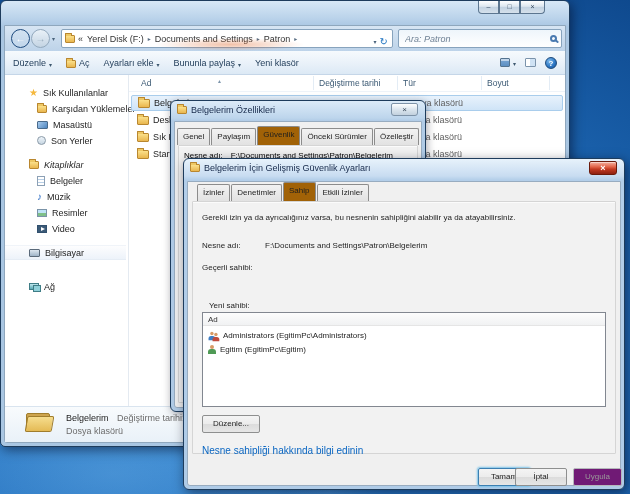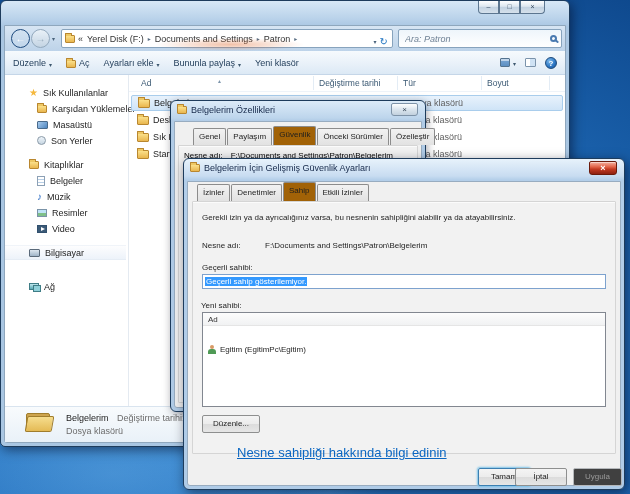--- a/index.html
+++ b/index.html
@@ -149,22 +149,22 @@
     display:flex;align-items:center;padding:0 2px;white-space:nowrap;overflow:hidden;}
   .sel-text{background:#3399ff;color:#fff;padding:0 1px;}
   .listbox{position:absolute;background:#fff;border:1px solid #828790;font-size:8px;color:#1e1e1e;}
   .lb-head{position:absolute;left:0;right:0;top:0;height:13px;line-height:13px;padding:0 5px;
     background:linear-gradient(#fdfdfd,#f1f2f3);border-bottom:1px solid #e5e5e5;color:#333;}
   .lb-item{position:absolute;left:4px;right:2px;height:13px;display:flex;align-items:center;gap:4px;white-space:nowrap;}
   .btn{position:absolute;height:18px;border:1px solid #8e8f8f;border-radius:2px;
     background:linear-gradient(#f4f4f4,#ececec 48%,#dcdcdc 52%,#e6e6e6);
     font-size:8px;color:#1e1e1e;text-align:center;line-height:16px;}
   .btn.default{border-color:#3c7fb1;box-shadow:0 0 2px 1px #79c1e8;margin-left:21px;}
-  .btn.disabled{background:#404040;border-color:#b5b8bb;color:#9a9a9a;}
-  .link{position:absolute;font-size:13px;color:#0a66c2;text-decoration:underline;white-space:nowrap;margin-left:35px;}
+  .btn.disabled{background:#701a75;border-color:#b5b8bb;color:#9a9a9a;}
+  .link{position:absolute;font-size:10px;color:#0a66c2;white-space:nowrap;}
 
   .person{position:relative;width:9px;height:10px;flex:none;}
   .person::before{content:"";position:absolute;left:2.5px;top:0;width:4px;height:4px;border-radius:50%;background:#d89a66;}
   .person::after{content:"";position:absolute;left:0.5px;top:4.5px;width:8px;height:5px;border-radius:3px 3px 0 0;background:#3f7ec4;}
   .person.green::after{background:#4f9a55;}
   .group2{position:relative;width:12px;height:10px;flex:none;}
   .group2 .p2{position:absolute;transform:scale(.85);}
   .group2 .pa{left:0;top:0;}
   .group2 .pb{left:4px;top:1px;}
   .group2 .pb::after{background:#c04a3c;}
@@ -273,21 +273,21 @@
           </div>
           <div class="sb-row sb-i" style="top:42px;">
             <span class="ic ic-monitor"></span>
             <span>Masaüstü</span>
           </div>
           <div class="sb-row sb-i" style="top:58px;">
             <span class="ic ic-clock"></span>
             <span>Son Yerler</span>
           </div>
 
-          <div class="sb-row sb-h" style="top:82px;">
+          <div class="sb-row sb-h" style="top:82px;font-style:italic;">
             <span class="ic fold small"></span>
             <span>Kitaplıklar</span>
           </div>
           <div class="sb-row sb-i" style="top:98px;">
             <span class="ic ic-doc"></span>
             <span>Belgeler</span>
           </div>
           <div class="sb-row sb-i" style="top:114px;">
             <span class="glyph" style="color:#2a6bc4;font-size:10px;">♪</span>
             <span>Müzik</span>
@@ -359,21 +359,21 @@
   </div>
 
   <div class="win" id="props">
     <div class="dlg-title">
       <span class="fold small"></span>
       <span>Belgelerim Özellikleri</span>
     </div>
     <div class="close-sm"><span>×</span></div>
 
     <div class="win-body">
-      <div class="tabs" style="left:18px;top:6px;">
+      <div class="tabs" style="left:2px;top:6px;">
         <div class="tab">Genel</div>
         <div class="tab">Paylaşım</div>
         <div class="tab active">Güvenlik</div>
         <div class="tab">Önceki Sürümler</div>
         <div class="tab">Özelleştir</div>
       </div>
       <div class="tabpage" style="left:3px;right:3px;top:23px;bottom:4px;">
         <div style="position:absolute;left:5px;top:5px;right:3px;display:flex;gap:8px;font-size:8px;white-space:nowrap;overflow:hidden;">
           <span>Nesne adı:</span>
           <span>F:\Documents and Settings\Patron\Belgelerim</span>
@@ -400,27 +400,31 @@
         <div class="tab">Etkili İzinler</div>
       </div>
 
       <div class="tabpage" style="left:4px;right:4px;top:19px;height:253px;">
         <div class="lbl" style="left:9px;top:11px;right:8px;white-space:normal;">Gerekli izin ya da ayrıcalığınız varsa, bu nesnenin sahipliğini alabilir ya da atayabilirsiniz.</div>
 
         <span class="lbl" style="left:9px;top:39px;">Nesne adı:</span>
         <span class="lbl" style="left:72px;top:39px;">F:\Documents and Settings\Patron\Belgelerim</span>
 
         <span class="lbl" style="left:9px;top:61px;">Geçerli sahibi:</span>
-        <div class="field" style="left:9px;top:72px;width:404px;height:15px;">
-          <span class="sel-text">Geçerli sahip gösterilemiyor.</span>
-        </div>
-
-        <span class="lbl" style="left:8px;top:99px;">Yeni sahibi:</span>
+
+        <span class="lbl" style="left:16px;top:99px;">Yeni sahibi:</span>
         <div class="listbox" style="left:9px;top:110px;width:404px;height:95px;">
           <div class="lb-head">Ad</div>
+          <div class="lb-item" style="top:16px;">
+            <span class="group2">
+                <span class="person p2 pa"></span>
+                <span class="person p2 pb"></span>
+              </span>
+            <span>Administrators (EgitimPc\Administrators)</span>
+          </div>
           <div class="lb-item" style="top:30px;">
             <span class="person green"></span>
             <span>Egitim (EgitimPc\Egitim)</span>
           </div>
         </div>
 
         <div class="btn" style="left:9px;top:213px;width:58px;"><span>Düzenle...</span></div>
         <span class="link" style="left:9px;top:243px;">Nesne sahipliği hakkında bilgi edinin</span>
       </div>
 

